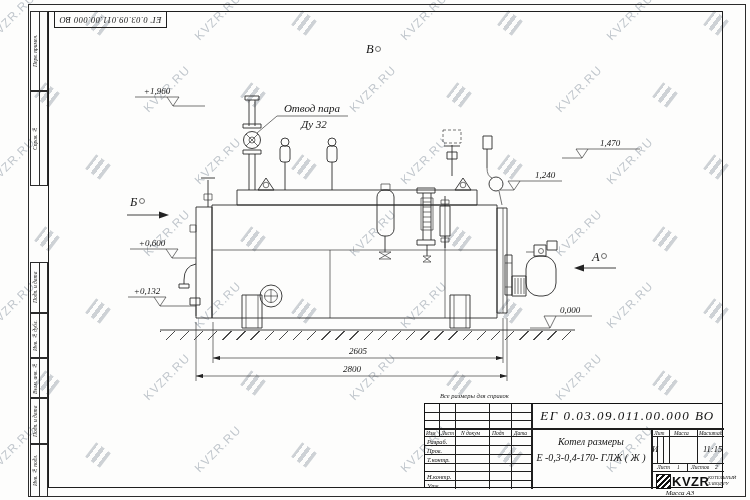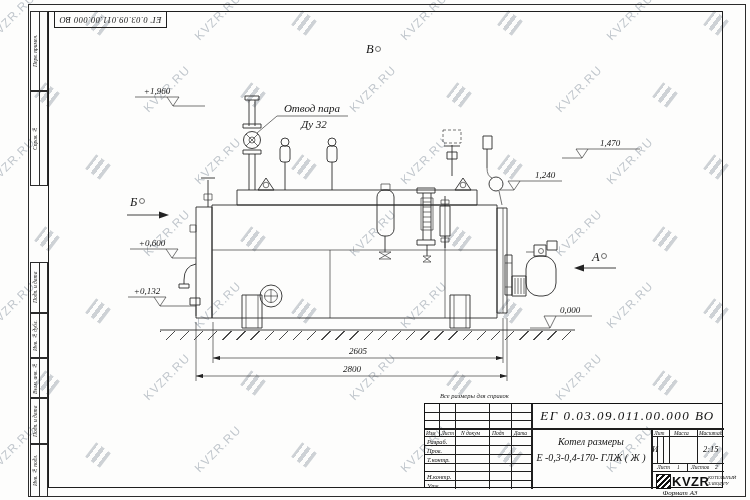--- a/index.html
+++ b/index.html
@@ -409,26 +409,26 @@
 
   <span class="desig" style="left:106px;top:4px;width:193px;">ЕГ 0.03.09.011.00.000  ВО</span>
 
   <span class="pname" style="left:106px;top:32px;width:120px;">Котел размеры</span>
   <span class="pname" style="left:106px;top:48px;width:120px;">Е -0,3-0,4-170- ГЛЖ ( Ж )</span>
 
   <span class="hsmall" style="left:229px;top:26px;">Лит</span>
   <span class="hsmall" style="left:249px;top:26px;">Масса</span>
   <span class="hsmall" style="left:274px;top:26px;">Масштаб</span>
   <span class="val" style="left:227px;top:40px;">И</span>
-  <span class="val" style="left:278px;top:40px;">2:15</span>
+  <span class="val" style="left:278px;top:40px;">11:15</span>
 
   <span class="hsmall" style="left:232px;top:60px;">Лист</span>
   <span class="hsmall" style="left:252px;top:60px;">1</span>
   <span class="hsmall" style="left:266px;top:60px;">Листов</span>
   <span class="hsmall" style="left:290px;top:60px;">2</span>
 
   <i class="logo-sq" style="left:231px;top:70px;"></i>
   <span class="logo-txt" style="left:247px;top:70px;">KVZR</span>
   <span class="logo-cap" style="left:283px;top:71px;">КОТЕЛЬНЫЙ</span>
   <span class="logo-cap" style="left:283px;top:77px;">ЗАВОД.РУ</span>
 </div>
 
-<div class="abs fmt">Формат А3</div>
+<div class="abs fmt">Масса А3</div>
 
 </body></html>

